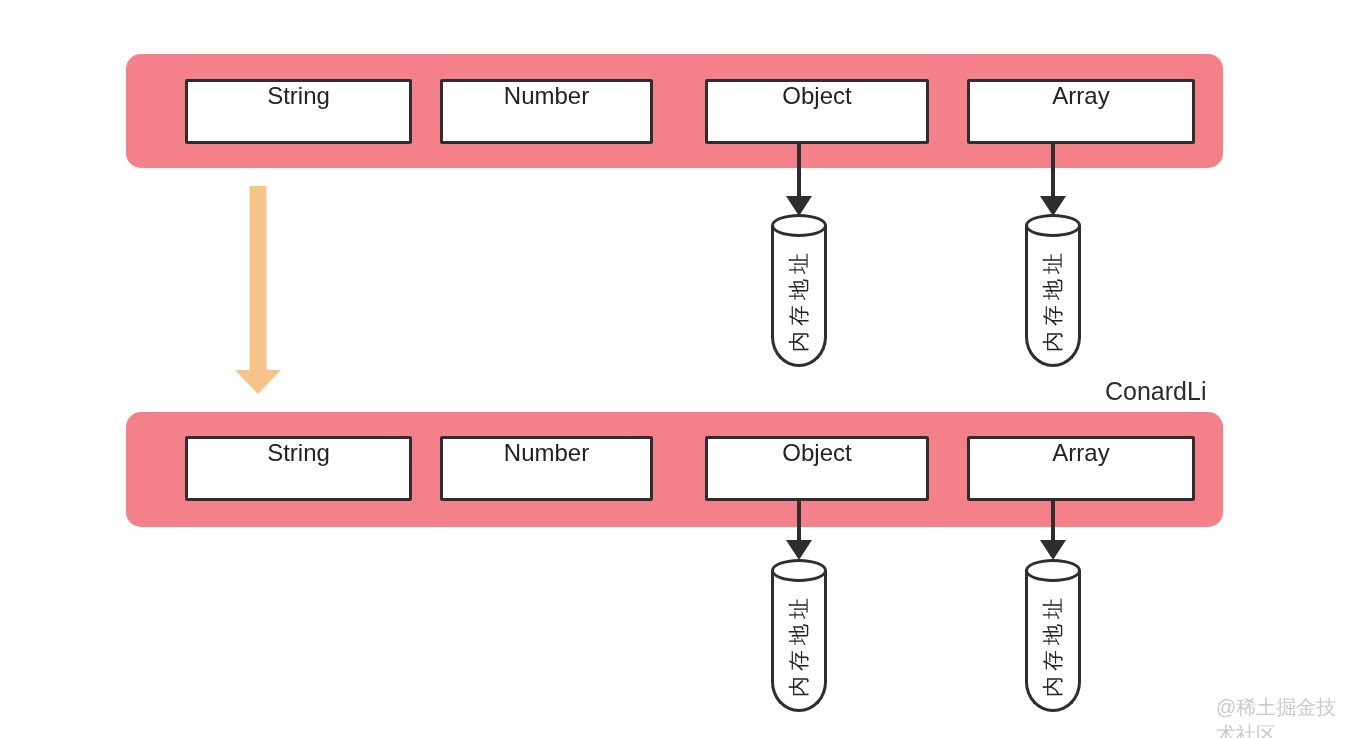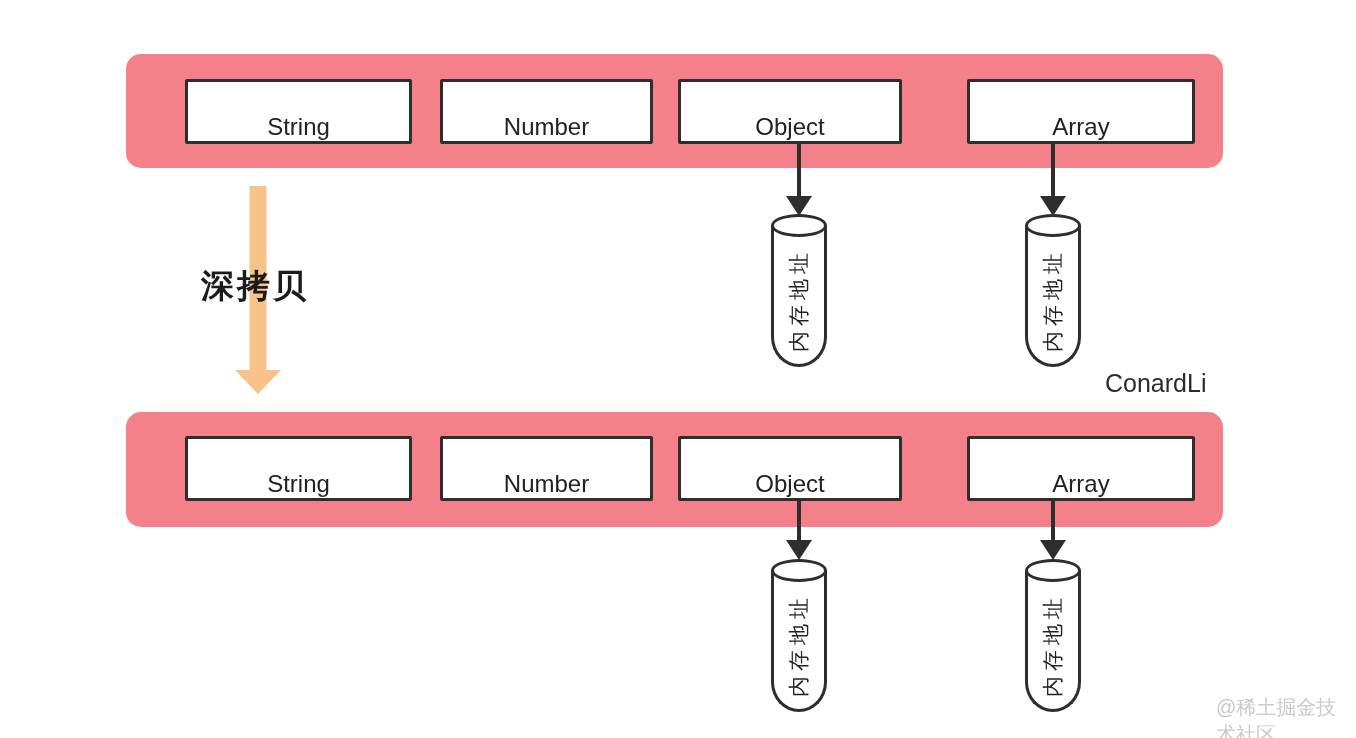--- a/index.html
+++ b/index.html
@@ -31,30 +31,30 @@
   .bar-top { top: 54px; }
   .bar-bottom { top: 412px; height: 115px; }
 
   .type-box {
     position: absolute;
     height: 65px;
     background: #ffffff;
     border: 3px solid var(--outline);
     border-radius: 2px;
     display: flex;
-    align-items: flex-end;
+    align-items: flex-start;
     justify-content: center;
     font-size: 24px;
     color: #222222;
   }
   .row1 { top: 79px; }
   .row2 { top: 436px; }
   .c1 { left: 185px; width: 227px; }
   .c2 { left: 440px; width: 213px; }
-  .c3 { left: 678px; width: 224px; }
+  .c3 { left: 705px; width: 224px; }
   .c4 { left: 939px; width: 228px; margin-left: 28px; }
 
   .v-arrow { position: absolute; width: 28px; }
   .v-arrow .line {
     position: absolute;
     left: 50%; transform: translateX(-50%);
     top: 0; bottom: 17px;
     width: 4px;
     background: var(--outline);
   }
@@ -139,21 +139,21 @@
     left: 201px;
     top: 264px;
     font-size: 33px;
     font-weight: bold;
     letter-spacing: 3px;
     color: #1B1B1B;
   }
   .author {
     position: absolute;
     left: 1105px;
-    top: 369px;
+    top: 377px;
     font-size: 25px;
     color: #2B2B2B;
   }
   .watermark {
     position: absolute;
     left: 1168px;
     top: 694px;
     font-size: 20px;
     color: var(--watermark);
     margin-left: 48px;
@@ -196,21 +196,20 @@
   <div class="tube tube-arr tube-row1">
     <div class="body"></div>
     <div class="opening"></div>
     <span class="tube-label">内存地址</span>
   </div>
 
   <div class="copy-arrow">
     <div class="line"></div>
     <div class="head"></div>
   </div>
-  <div class="copy-label">深拷贝</div>
 
   <div class="author">ConardLi</div>
 
   <div class="bar bar-bottom"></div>
 
   <div class="type-box row2 c1">
     <span>String</span>
   </div>
   <div class="type-box row2 c2">
     <span>Number</span>

